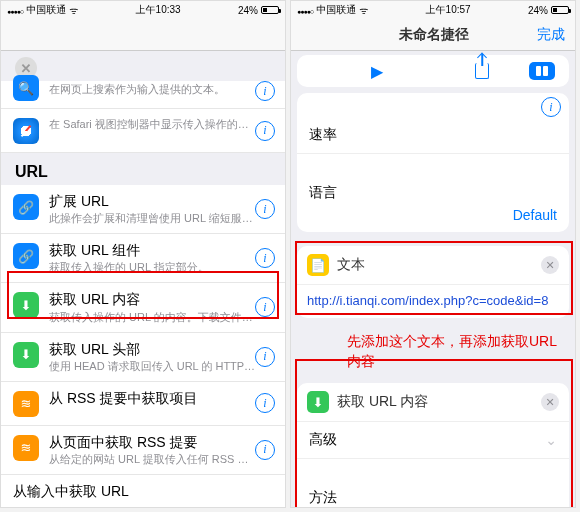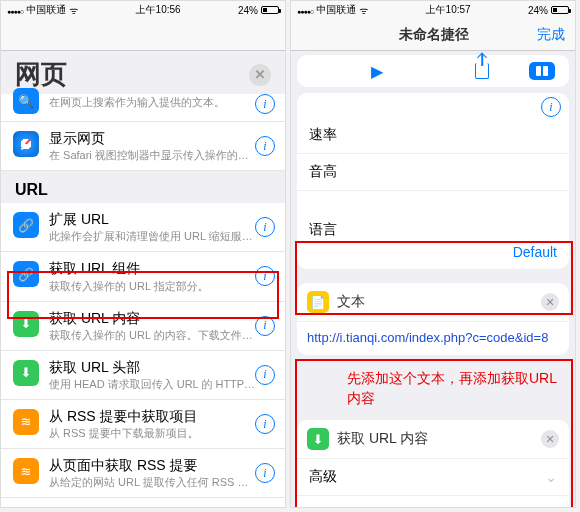--- a/index.html
+++ b/index.html
@@ -188,52 +188,50 @@
 </head>
 <body>
 
 <div class="phone">
   <div class="statusbar">
     <div class="sb-left">
       <span class="dots"></span>
       <span>中国联通</span>
       <span class="wifi-icon">ᯤ</span>
     </div>
-    <div>上午10:56</div>
+    <div>上午10:33</div>
     <div class="sb-right">
       <span>24%</span>
       <span class="battery">
           <span class="fill"></span>
         </span>
     </div>
   </div>
   <div class="navbar">
     <span class="back"></span>
     <span class="title" style="visibility:hidden">未命名捷径</span>
     <span class="done" style="visibility:hidden">完成</span>
   </div>
 
   <div class="left-content">
     <div class="big-title">
-      <span>网页</span>
       <span class="close-circle">✕</span>
     </div>
 
     <div class="item truncated">
       <div class="item-icon ic-blue">🔍</div>
       <div class="item-body">
 
         <div class="item-sub">在网页上搜索作为输入提供的文本。</div>
       </div>
       <div class="item-info">i</div>
     </div>
     <div class="item">
       <div class="safari-icon"></div>
       <div class="item-body">
-        <div class="item-title">显示网页</div>
         <div class="item-sub">在 Safari 视图控制器中显示传入操作的网页 URL。</div>
       </div>
       <div class="item-info">i</div>
     </div>
 
     <div class="section-header">URL</div>
 
     <div class="item">
       <div class="item-icon ic-blue">🔗</div>
       <div class="item-body">
@@ -263,21 +261,20 @@
       <div class="item-body">
         <div class="item-title">获取 URL 头部</div>
         <div class="item-sub">使用 HEAD 请求取回传入 URL 的 HTTP 头部。</div>
       </div>
       <div class="item-info">i</div>
     </div>
     <div class="item">
       <div class="item-icon ic-orange">≋</div>
       <div class="item-body">
         <div class="item-title">从 RSS 提要中获取项目</div>
-        <div class="item-sub">从 RSS 提要中下载最新项目。</div>
       </div>
       <div class="item-info">i</div>
     </div>
     <div class="item">
       <div class="item-icon ic-orange">≋</div>
       <div class="item-body">
         <div class="item-title">从页面中获取 RSS 提要</div>
         <div class="item-sub">从给定的网站 URL 提取传入任何 RSS 提要。</div>
       </div>
       <div class="item-info">i</div>
@@ -328,24 +325,20 @@
 
     <div class="card first-partial" style="margin-top:6px;">
       <div style="display:flex; justify-content:flex-end; padding:4px 8px 0;">
         <span class="info-standalone">i</span>
       </div>
       <div class="row">
         <span class="label">速率</span>
         <span class="value"></span>
       </div>
       <div class="row">
-        <span class="label">音高</span>
-        <span class="value"></span>
-      </div>
-      <div class="row">
         <span class="label">语言</span>
         <span class="value link">Default</span>
       </div>
     </div>
 
     <div class="card" style="margin-top:14px;">
       <div class="card-header">
         <div class="hicon ic-yellow">📄</div>
         <div class="htitle">文本</div>
         <div class="close">✕</div>

